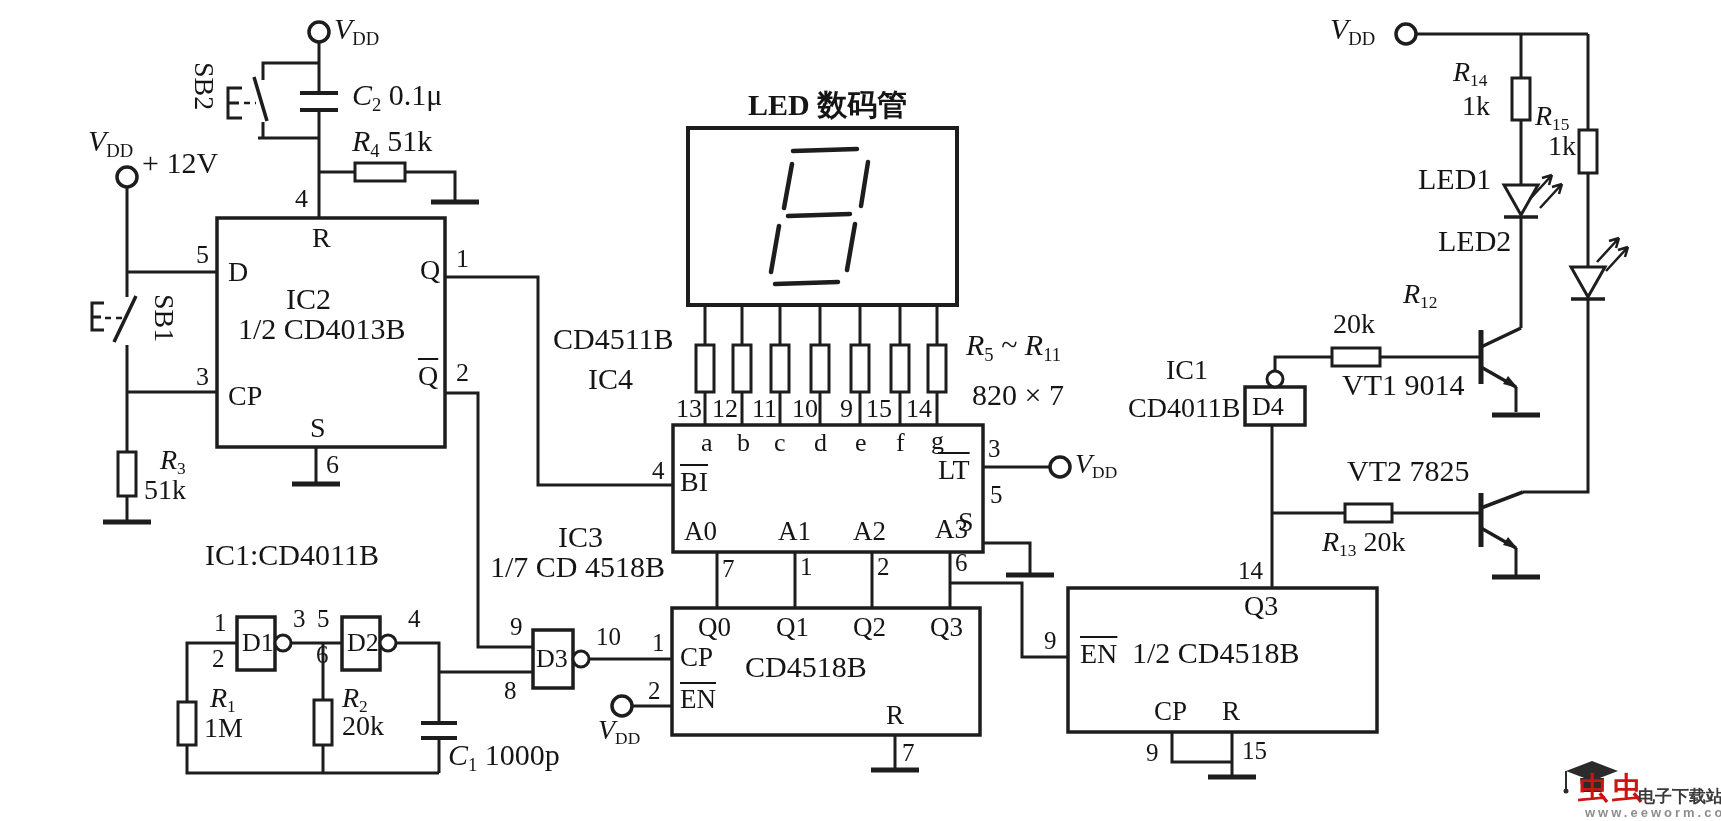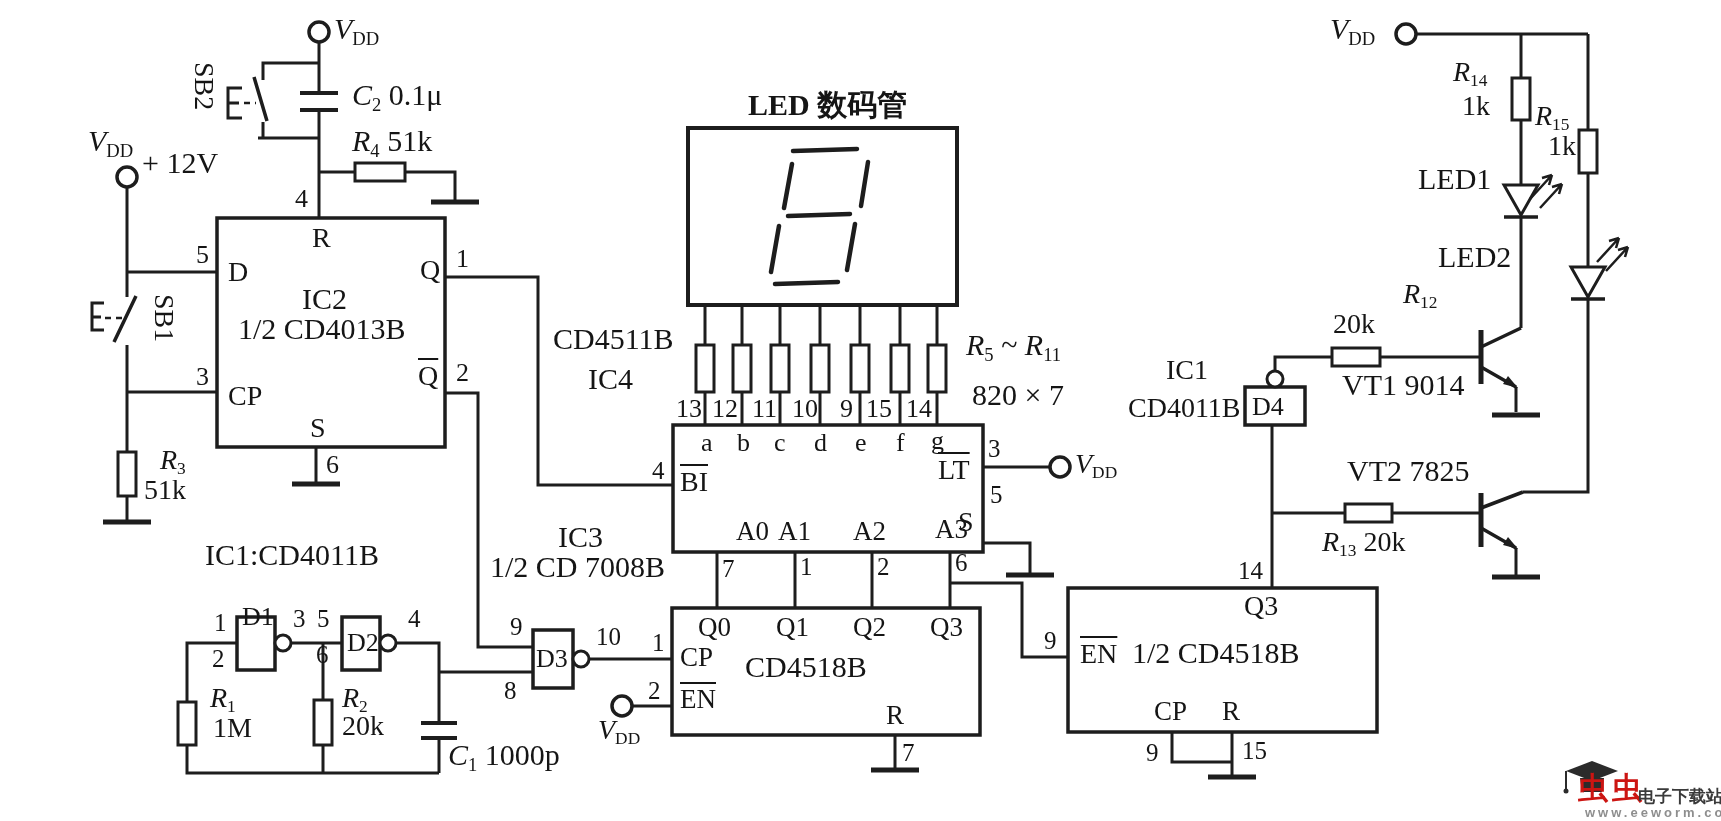--- a/index.html
+++ b/index.html
@@ -171,21 +171,21 @@
 <span class="t s26" style="left:196px;top:364px">3</span>
 <span class="t s26" style="left:326px;top:452px">6</span>
 <span class="t s26" style="left:456px;top:246px">1</span>
 <span class="t s26" style="left:456px;top:360px">2</span>
 <span class="t s28" style="left:312px;top:224px">R</span>
 <span class="t s28" style="left:228px;top:258px">D</span>
 <span class="t s28" style="left:228px;top:382px">CP</span>
 <span class="t s28" style="left:310px;top:414px">S</span>
 <span class="t s28" style="left:420px;top:256px">Q</span>
 <span class="t s28 ovl" style="left:418px;top:362px">Q</span>
-<span class="t s30" style="left:302px;top:284px">IC2</span>
+<span class="t s30" style="left:286px;top:284px">IC2</span>
 <span class="t s30" style="left:238px;top:314px">1/2 CD4013B</span>
 
 <span class="t s30 bold" style="left:748px;top:90px">LED 数码管</span>
 <span class="t s30" style="left:966px;top:330px"><i class="it">R</i><sub>5</sub>&nbsp;<span>~</span>&nbsp;<i class="it">R</i><sub>11</sub></span>
 <span class="t s30" style="left:972px;top:380px">820 × 7</span>
 
 <span class="t s30" style="left:553px;top:324px">CD4511B</span>
 <span class="t s30" style="left:588px;top:364px">IC4</span>
 <span class="t s26" style="left:676px;top:396px">13</span>
 <span class="t s26" style="left:712px;top:396px">12</span>
@@ -200,31 +200,31 @@
 <span class="t s26" style="left:814px;top:430px">d</span>
 <span class="t s26" style="left:855px;top:430px">e</span>
 <span class="t s26" style="left:896px;top:430px">f</span>
 <span class="t s26" style="left:931px;top:428px">g</span>
 <span class="t s25" style="left:652px;top:458px">4</span>
 <span class="t s28 ovl" style="left:680px;top:468px">BI</span>
 <span class="t s25" style="left:988px;top:436px">3</span>
 <span class="t s28 ovl" style="left:938px;top:456px">LT</span>
 <span class="t s25" style="left:990px;top:482px">5</span>
 <span class="t s28" style="left:958px;top:508px">S</span>
-<span class="t s27" style="left:736px;top:518px">A0</span>
+<span class="t s27" style="left:684px;top:518px">A0</span>
 <span class="t s27" style="left:778px;top:518px">A1</span>
 <span class="t s27" style="left:853px;top:518px">A2</span>
 <span class="t s27" style="left:935px;top:516px">A3</span>
 <span class="t s25" style="left:722px;top:556px">7</span>
 <span class="t s25" style="left:800px;top:554px">1</span>
 <span class="t s25" style="left:877px;top:554px">2</span>
 <span class="t s25" style="left:955px;top:550px">6</span>
 
 <span class="t s30" style="left:558px;top:522px">IC3</span>
-<span class="t s30" style="left:490px;top:552px">1/2 CD 7008B</span>
+<span class="t s30" style="left:490px;top:552px">1/7 CD 4518B</span>
 <span class="t s25" style="left:700px;top:582px"></span>
 <span class="t s25" style="left:777px;top:584px"></span>
 <span class="t s25" style="left:850px;top:586px"></span>
 <span class="t s25" style="left:930px;top:578px"></span>
 <span class="t s27" style="left:698px;top:614px">Q0</span>
 <span class="t s27" style="left:776px;top:614px">Q1</span>
 <span class="t s27" style="left:853px;top:614px">Q2</span>
 <span class="t s27" style="left:930px;top:614px">Q3</span>
 <span class="t s27" style="left:680px;top:644px">CP</span>
 <span class="t s30" style="left:745px;top:652px">CD4518B</span>
@@ -232,31 +232,31 @@
 <span class="t s27" style="left:886px;top:702px">R</span>
 <span class="t s25" style="left:652px;top:630px">1</span>
 <span class="t s25" style="left:648px;top:678px">2</span>
 <span class="t s25" style="left:902px;top:740px">7</span>
 <span class="t s28" style="left:598px;top:716px"><i class="it">V</i><sub>DD</sub></span>
 
 <span class="t s30" style="left:205px;top:540px">IC1:CD4011B</span>
 <span class="t s25" style="left:214px;top:610px">1</span>
 <span class="t s25" style="left:212px;top:646px">2</span>
 <span class="t s25" style="left:293px;top:606px">3</span>
-<span class="t s26" style="left:242px;top:604px">D1</span>
+<span class="t s26" style="left:242px;top:630px">D1</span>
 <span class="t s25" style="left:317px;top:606px">5</span>
 <span class="t s25" style="left:316px;top:642px">6</span>
 <span class="t s25" style="left:408px;top:606px">4</span>
 <span class="t s26" style="left:347px;top:630px">D2</span>
 <span class="t s25" style="left:510px;top:614px">9</span>
 <span class="t s25" style="left:504px;top:678px">8</span>
 <span class="t s25" style="left:596px;top:624px">10</span>
 <span class="t s26" style="left:536px;top:646px">D3</span>
 <span class="t s28" style="left:210px;top:684px"><i class="it">R</i><sub>1</sub></span>
-<span class="t s28" style="left:213px;top:714px">1M</span>
+<span class="t s28" style="left:204px;top:714px">1M</span>
 <span class="t s28" style="left:342px;top:684px"><i class="it">R</i><sub>2</sub></span>
 <span class="t s28" style="left:342px;top:712px">20k</span>
 <span class="t s30" style="left:448px;top:740px"><i class="it">C</i><sub>1</sub>&nbsp;<span>1000p</span></span>
 
 <span class="t s28" style="left:1075px;top:450px"><i class="it">V</i><sub>DD</sub></span>
 
 <span class="t s25" style="left:1044px;top:628px">9</span>
 <span class="t s28 ovl" style="left:1080px;top:640px">EN</span>
 <span class="t s30" style="left:1132px;top:638px">1/2 CD4518B</span>
 <span class="t s28" style="left:1244px;top:592px">Q3</span>
@@ -274,19 +274,19 @@
 <span class="t s30" style="left:1342px;top:370px">VT1 9014</span>
 <span class="t s30" style="left:1347px;top:456px">VT2 7825</span>
 <span class="t s28" style="left:1322px;top:528px"><i class="it">R</i><sub>13</sub>&nbsp;<span>20k</span></span>
 
 <span class="t s30" style="left:1330px;top:14px"><i class="it">V</i><sub>DD</sub></span>
 <span class="t s28" style="left:1453px;top:58px"><i class="it">R</i><sub>14</sub></span>
 <span class="t s28" style="left:1462px;top:92px">1k</span>
 <span class="t s28" style="left:1535px;top:102px"><i class="it">R</i><sub>15</sub></span>
 <span class="t s28" style="left:1548px;top:132px">1k</span>
 <span class="t s30" style="left:1418px;top:164px">LED1</span>
-<span class="t s30" style="left:1438px;top:242px">LED2</span>
+<span class="t s30" style="left:1438px;top:226px">LED2</span>
 
 <span class="t wm-brand" style="left:1578px;top:773px;font-size:30px">虫虫</span>
 <span class="t wm-site" style="left:1638px;top:788px;font-size:17px">电子下载站</span>
 <span class="t wm-url" style="left:1585px;top:806px;font-size:13px">www.eeworm.com</span>
 
 </div>
 
 </body></html>

